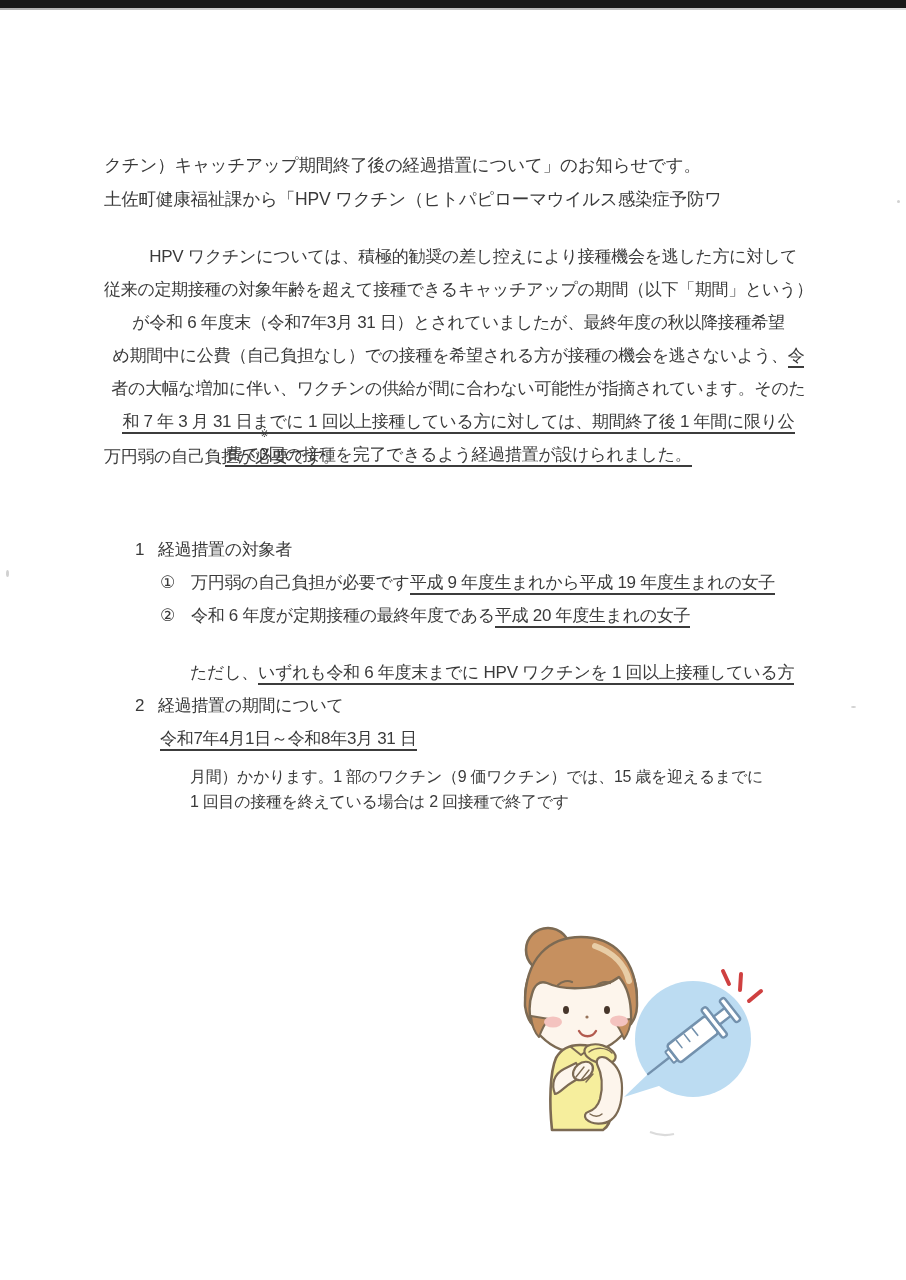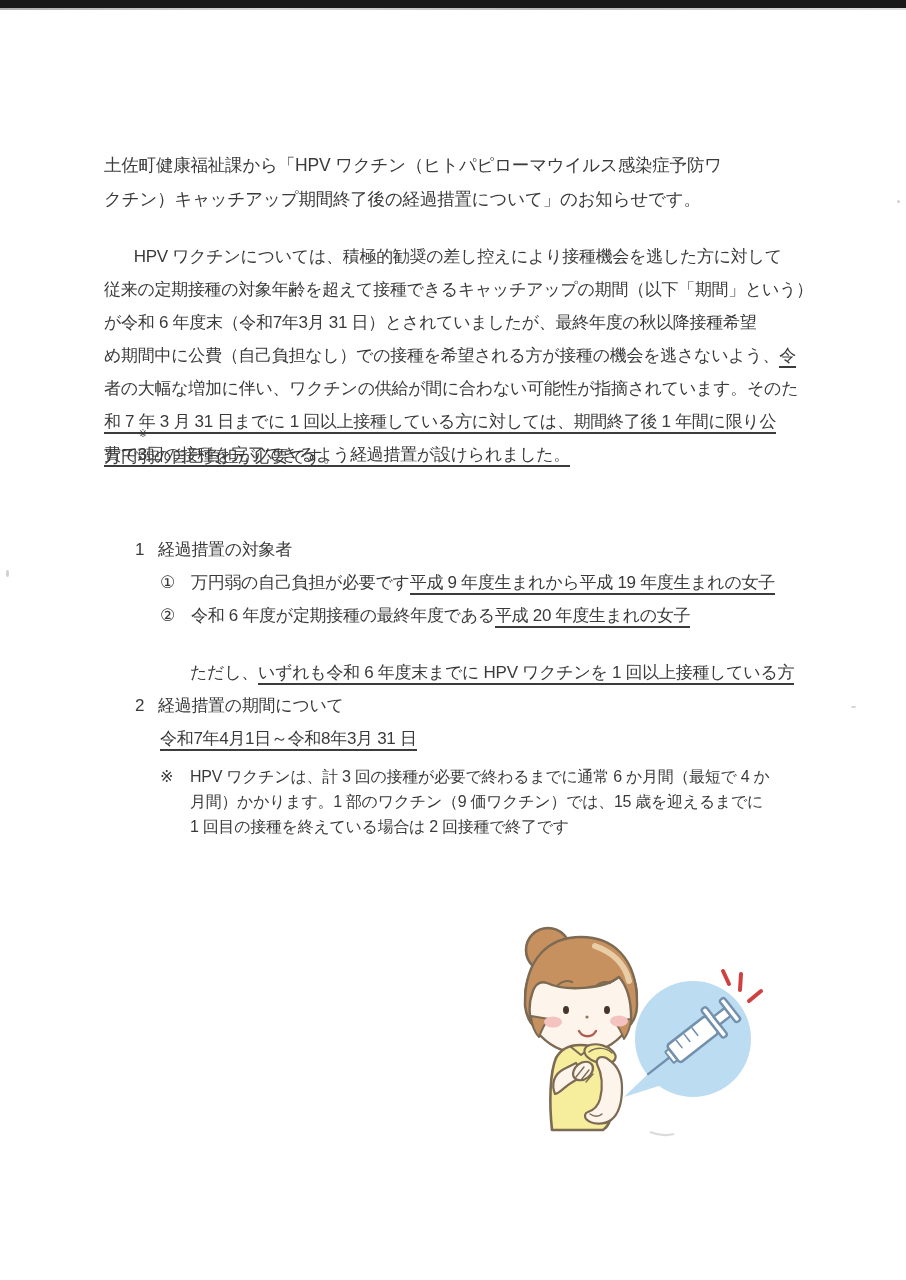--- a/index.html
+++ b/index.html
@@ -43,25 +43,25 @@
 </style>
 </head>
 <body>
 
 <div class="scan-bar"></div>
 <div class="speck" style="left:6px;top:570px;width:3px;height:7px;"></div>
 <div class="speck" style="left:851px;top:706px;width:5px;height:2px;"></div>
 <div class="speck" style="left:897px;top:200px;width:3px;height:3px;"></div>
 
 <div class="block" style="top:148px;">
+  <div class="hline">クチン）キャッチアップ期間終了後の経過措置について」のお知らせです。</div>
   <div class="hline">土佐町健康福祉課から「HPV ワクチン（ヒトパピローマウイルス感染症予防ワ</div>
-  <div class="hline">クチン）キャッチアップ期間終了後の経過措置について」のお知らせです。</div>
 </div>
 
-<div class="block" style="top:240px;">
+<div class="block" style="top:240px;text-align:center;">
   <div class="line indent1">　HPV ワクチンについては、積極的勧奨の差し控えにより接種機会を逃した方に対して</div>
   <div class="line">従来の定期接種の対象年齢を超えて接種できるキャッチアップの期間（以下「期間」という）</div>
   <div class="line">が令和 6 年度末（令和7年3月 31 日）とされていましたが、最終年度の秋以降接種希望</div>
   <div class="line"><span>め期間中に公費（自己負担なし）での接種を希望される方が接種の機会を逃さないよう、</span><span class="u">令</span></div>
   <div class="line">者の大幅な増加に伴い、ワクチンの供給が間に合わない可能性が指摘されています。そのた</div>
   <div class="line"><span class="u">和 7 年 3 月 31 日までに 1 回以上接種している方に対しては、期間終了後 1 年間に限り公</span></div>
   <div class="line"><span class="u"><span>費で</span><span class="ref3"><span class="mark">※</span><span>3</span></span><span>回の接種を完了できるよう経過措置が設けられました。</span></span></div>
 </div>
 
 <div class="block" style="top:440px;">
@@ -71,21 +71,20 @@
 <div class="block" style="top:533px;">
   <div class="row"><span class="secnum">1</span><span>経過措置の対象者</span></div>
   <div class="row item"><span class="inum">①</span><span>万円弱の自己負担が必要です</span><span class="u">平成 9 年度生まれから平成 19 年度生まれの女子</span></div>
   <div class="row item"><span class="inum">②</span><span>令和 6 年度が定期接種の最終年度である</span><span class="u">平成 20 年度生まれの女子</span></div>
   <div class="row subnote"><span>ただし、</span><span class="u">いずれも令和 6 年度末までに HPV ワクチンを 1 回以上接種している方</span></div>
   <div class="row"><span class="secnum">2</span><span>経過措置の期間について</span></div>
   <div class="row period-row"><span class="u">令和7年4月1日～令和8年3月 31 日</span></div>
 </div>
 
 <div class="footnote">
-  <div class="fline"><span class="fmark">※</span><span>HPV ワクチンは、計 3 回の接種が必要で終わるまでに通常 6 か月間（最短で 4 か</span></div>
   <div class="fline fcont">月間）かかります。1 部のワクチン（9 価ワクチン）では、15 歳を迎えるまでに</div>
   <div class="fline fcont">1 回目の接種を終えている場合は 2 回接種で終了です</div>
 </div>
 
 <div class="illus">
 <svg width="342" height="240" viewBox="0 0 342 240">
 
   <g>
     <path d="M170,150 L146,173 L184,161 Z" fill="#bcdcf2"></path>
     <circle cx="215" cy="115" r="58" fill="#bcdcf2"></circle>

